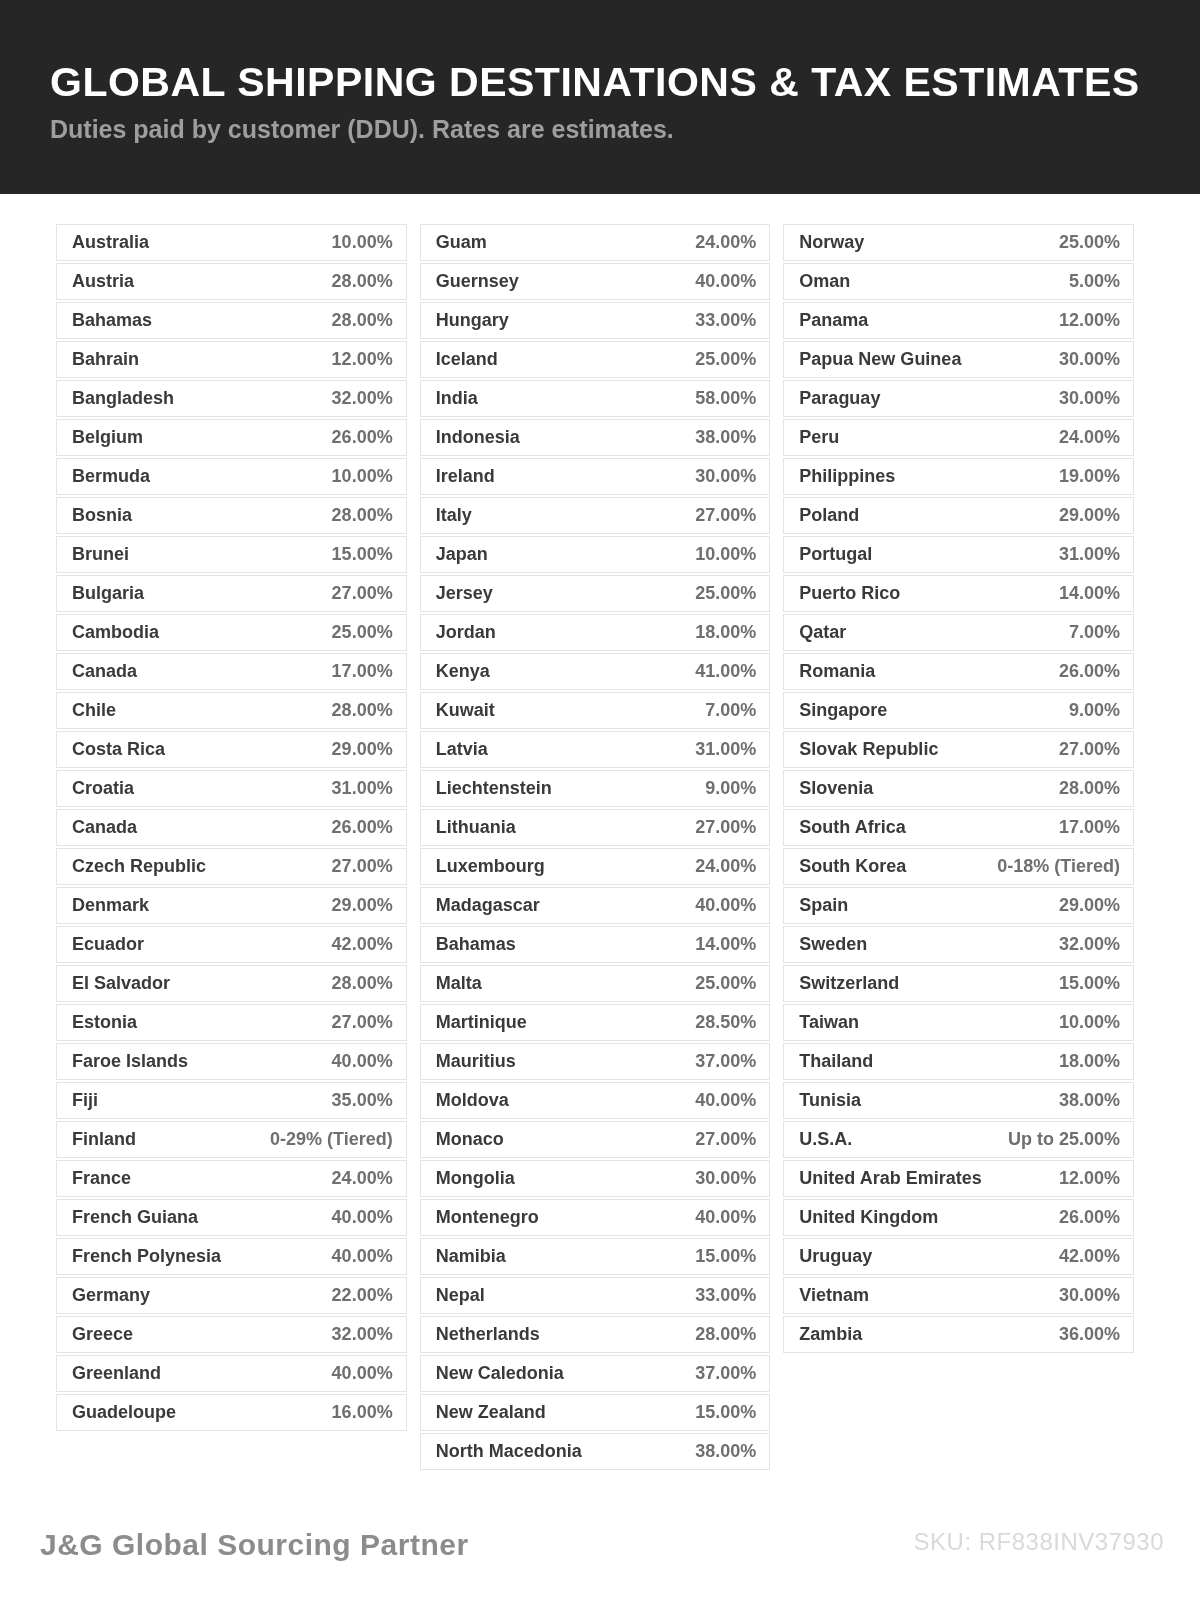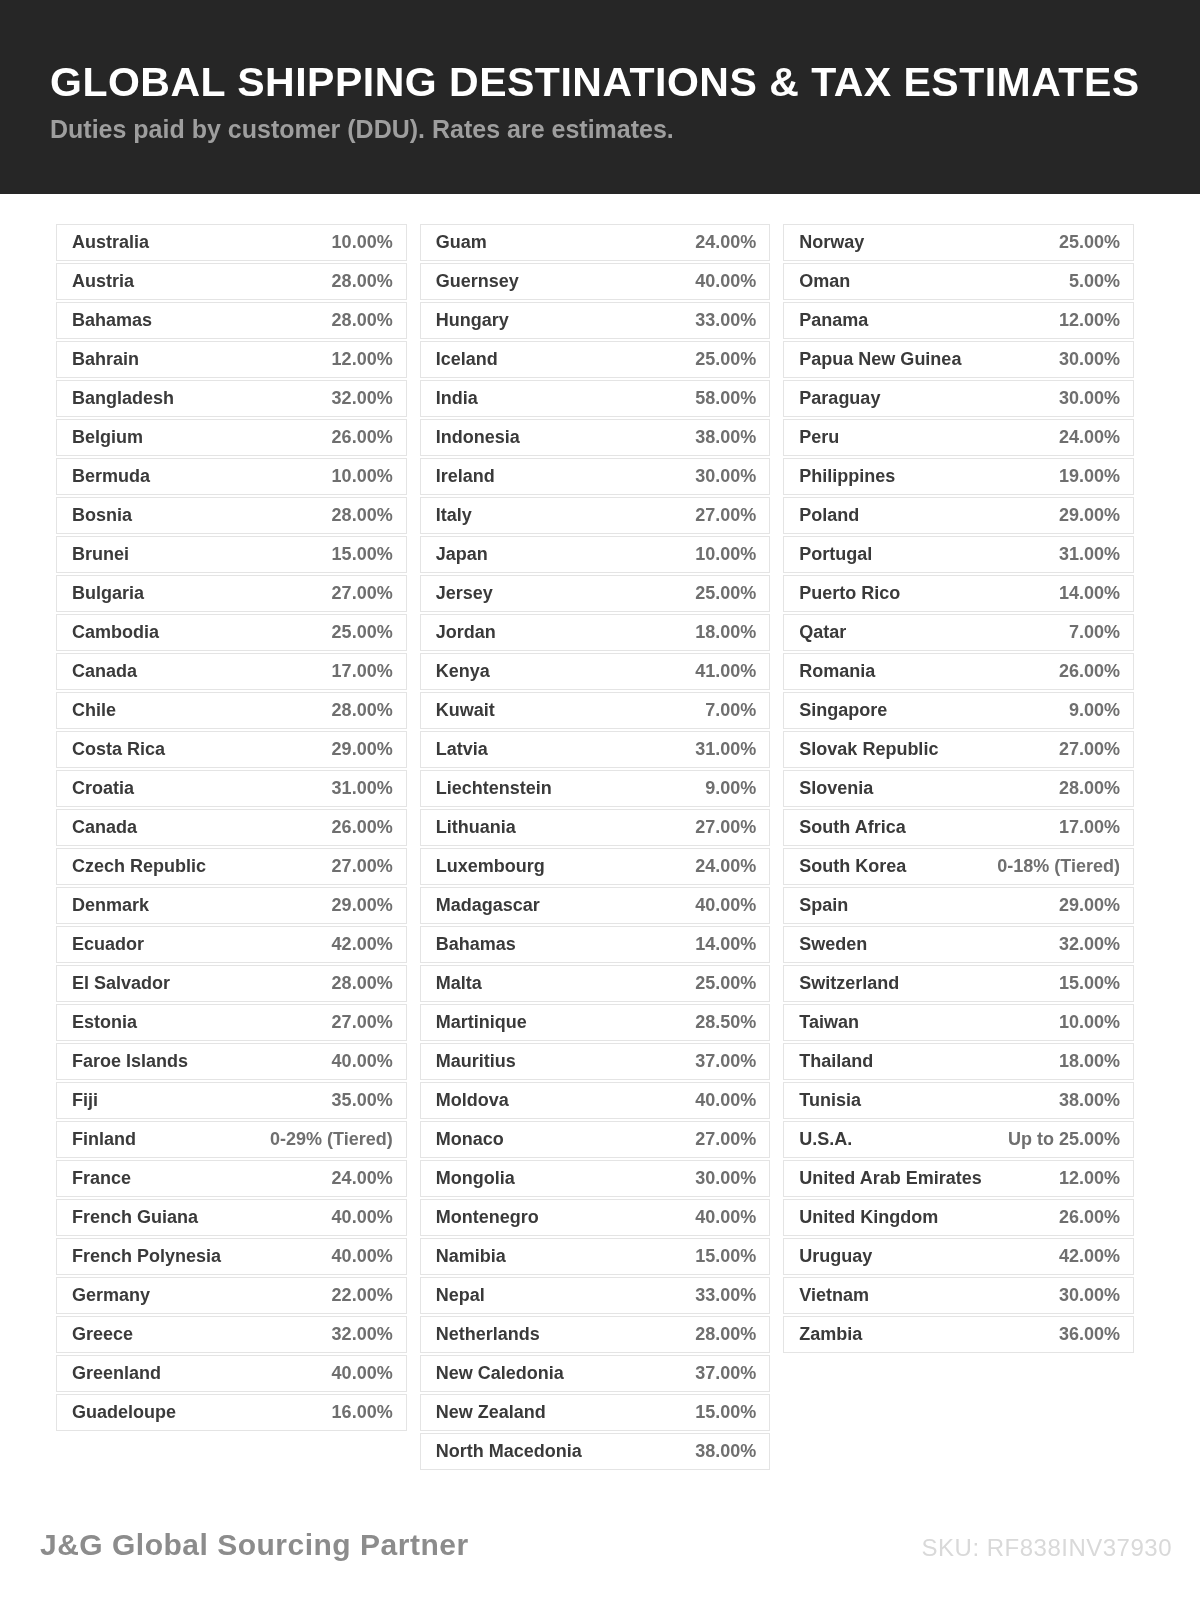--- a/index.html
+++ b/index.html
@@ -54,22 +54,22 @@
   }
   .row .rate {
     font-size: 18px; font-weight: 700;
     color: var(--rate-text, #6f6f6f);
     white-space: nowrap; text-align: right;
   }
 
   
   .footer {
     position: absolute;
-    left: 40px; right: 28px; top: 1528px;
-    display: flex; justify-content: space-between; align-items: flex-end;
+    left: 40px; right: 36px; top: 1528px;
+    display: flex; justify-content: space-between; align-items: flex-start;
   }
   .footer .brand {
     font-size: 30px; font-weight: 700;
     color: var(--footer-brand, #8c8c8c);
     letter-spacing: 0.5px;
   }
   .footer .sku {
     font-size: 24px; font-weight: 400;
     color: var(--footer-sku, #d9d9d9);
     letter-spacing: 0.5px;

